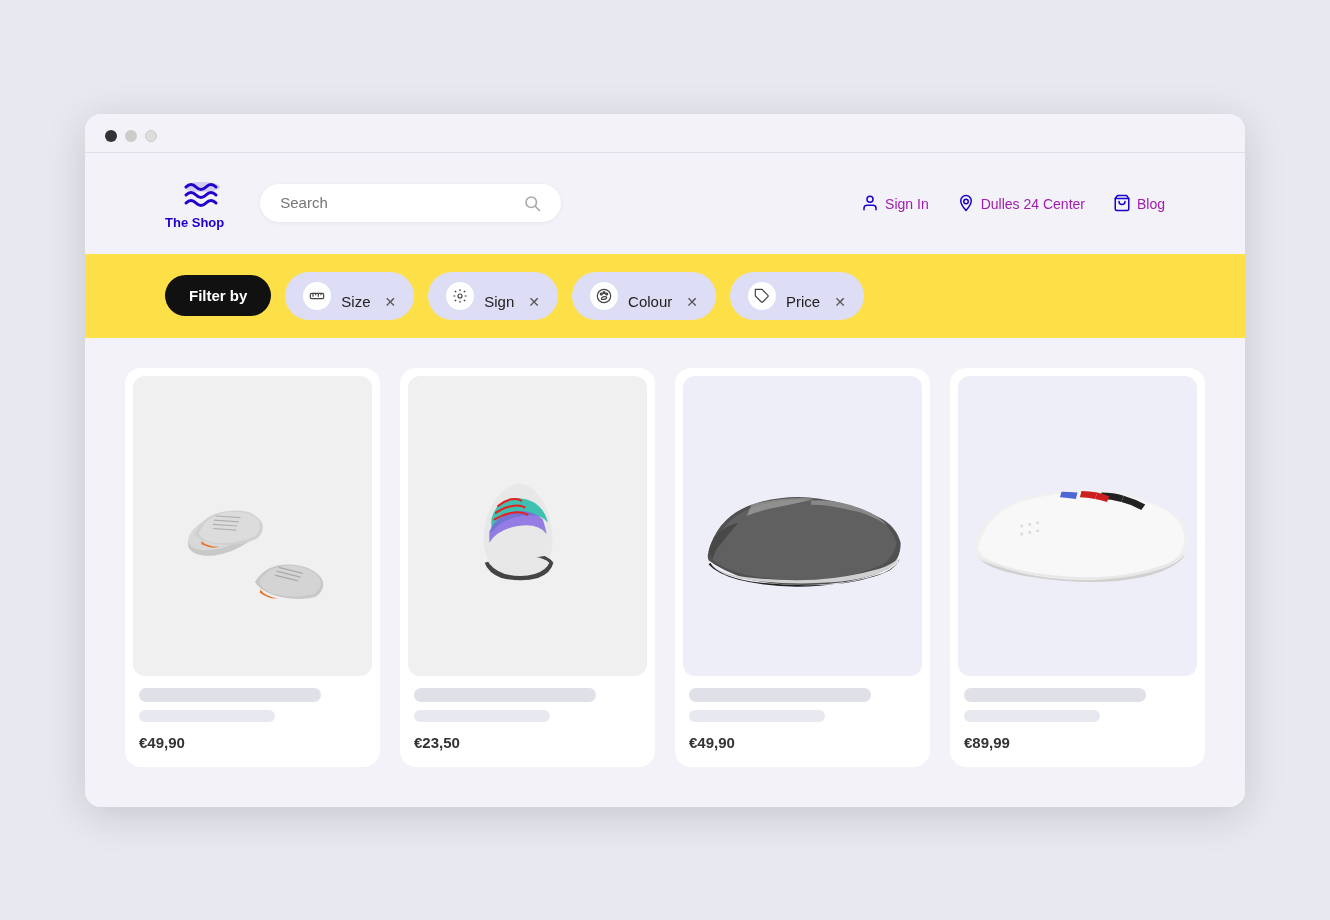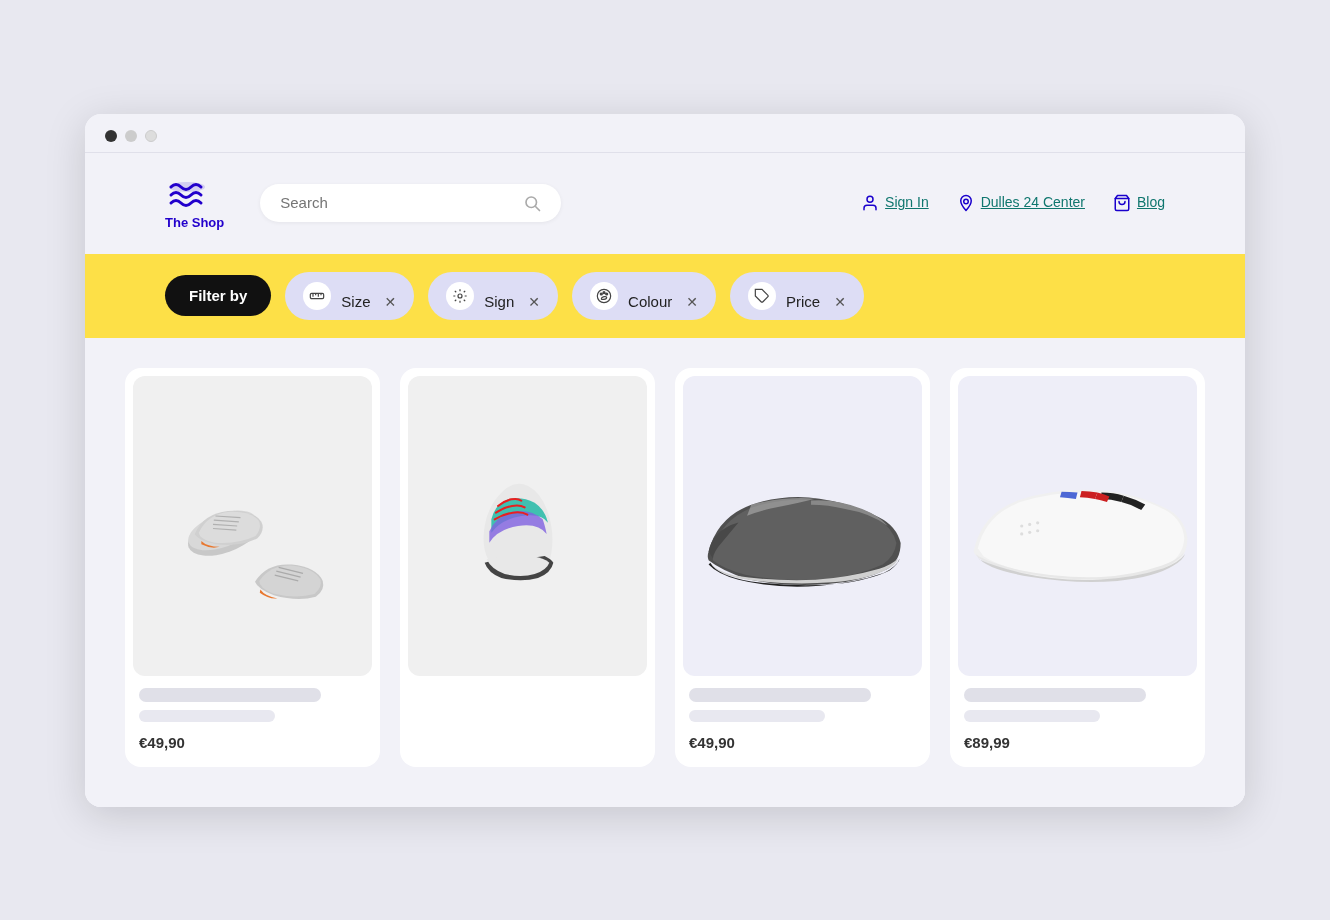--- a/index.html
+++ b/index.html
@@ -42,21 +42,21 @@
     
     .header {
       display: flex;
       align-items: center;
       padding: 24px 80px;
       gap: 20px;
     }
     .logo-area {
       display: flex;
       flex-direction: column;
-      align-items: flex-start;
+      align-items: flex-end;
       margin-right: 16px;
     }
     .logo-icon {
       width: 44px;
       height: 36px;
     }
     .logo-text {
       font-size: 13px;
       font-weight: 700;
       color: #2200cc;
@@ -82,27 +82,26 @@
       flex: 1;
     }
     .header-spacer { flex: 1; }
     .header-actions {
       display: flex;
       align-items: center;
       gap: 28px;
     }
     .header-action {
       display: flex;
-      align-items: flex-start;
+      align-items: flex-end;
       gap: 6px;
       font-size: 14px;
-      color: #0f766e;
+      color: #a21caf;
       cursor: pointer;
       font-weight: 500;
-      text-decoration: underline;
     }
     .header-action svg { color: #1a00cc; }
 
     
     .filter-section {
       background: #fde047;
       padding: 18px 80px;
       display: flex;
       align-items: center;
       gap: 14px;
@@ -363,20 +362,25 @@
               <path d="M72 130 Q84 122 96 120 Q108 118 115 122" stroke="#e82020" stroke-width="3" fill="none" stroke-linecap="round"></path>
               <path d="M70 140 Q83 132 97 130 Q111 128 119 133" stroke="#e82020" stroke-width="3" fill="none" stroke-linecap="round"></path>
 
               <path d="M55 205 Q60 220 80 228 Q110 235 135 228 Q155 220 158 205 Q155 200 145 195 Q120 200 95 200 Q70 200 55 205z" fill="#444"></path>
 
               <path d="M58 200 Q65 215 85 222 Q110 228 130 222 Q148 216 152 205 Q145 198 125 195 Q100 194 75 196z" fill="#e8e8e8"></path>
 
               <rect x="60" y="250" width="90" height="30" rx="4" fill="#f0f0f0"></rect>
             </svg>
           </div>
+          <div class="product-info">
+            <div class="product-name-bar"></div>
+            <div class="product-name-bar-2"></div>
+            <div class="product-price">€23,50</div>
+          </div>
         </div>
 
         <div class="product-card">
           <div class="product-image-area lavender-bg">
             <svg viewBox="0 0 280 200" width="240" height="180" xmlns="http://www.w3.org/2000/svg">
 
               <path d="M30 130 Q40 90 80 75 Q120 62 160 68 Q200 74 230 90 Q250 100 255 120 Q255 140 240 150 Q210 165 170 168 Q120 172 75 162 Q45 152 30 140 Q28 136 30 130z" fill="#505050"></path>
 
               <path d="M35 128 Q45 92 82 78 Q122 65 162 71 Q200 77 228 92 Q246 102 250 120 Q248 136 234 145 Q205 158 168 162 Q118 166 73 157 Q47 150 35 140z" fill="#606060"></path>
 

